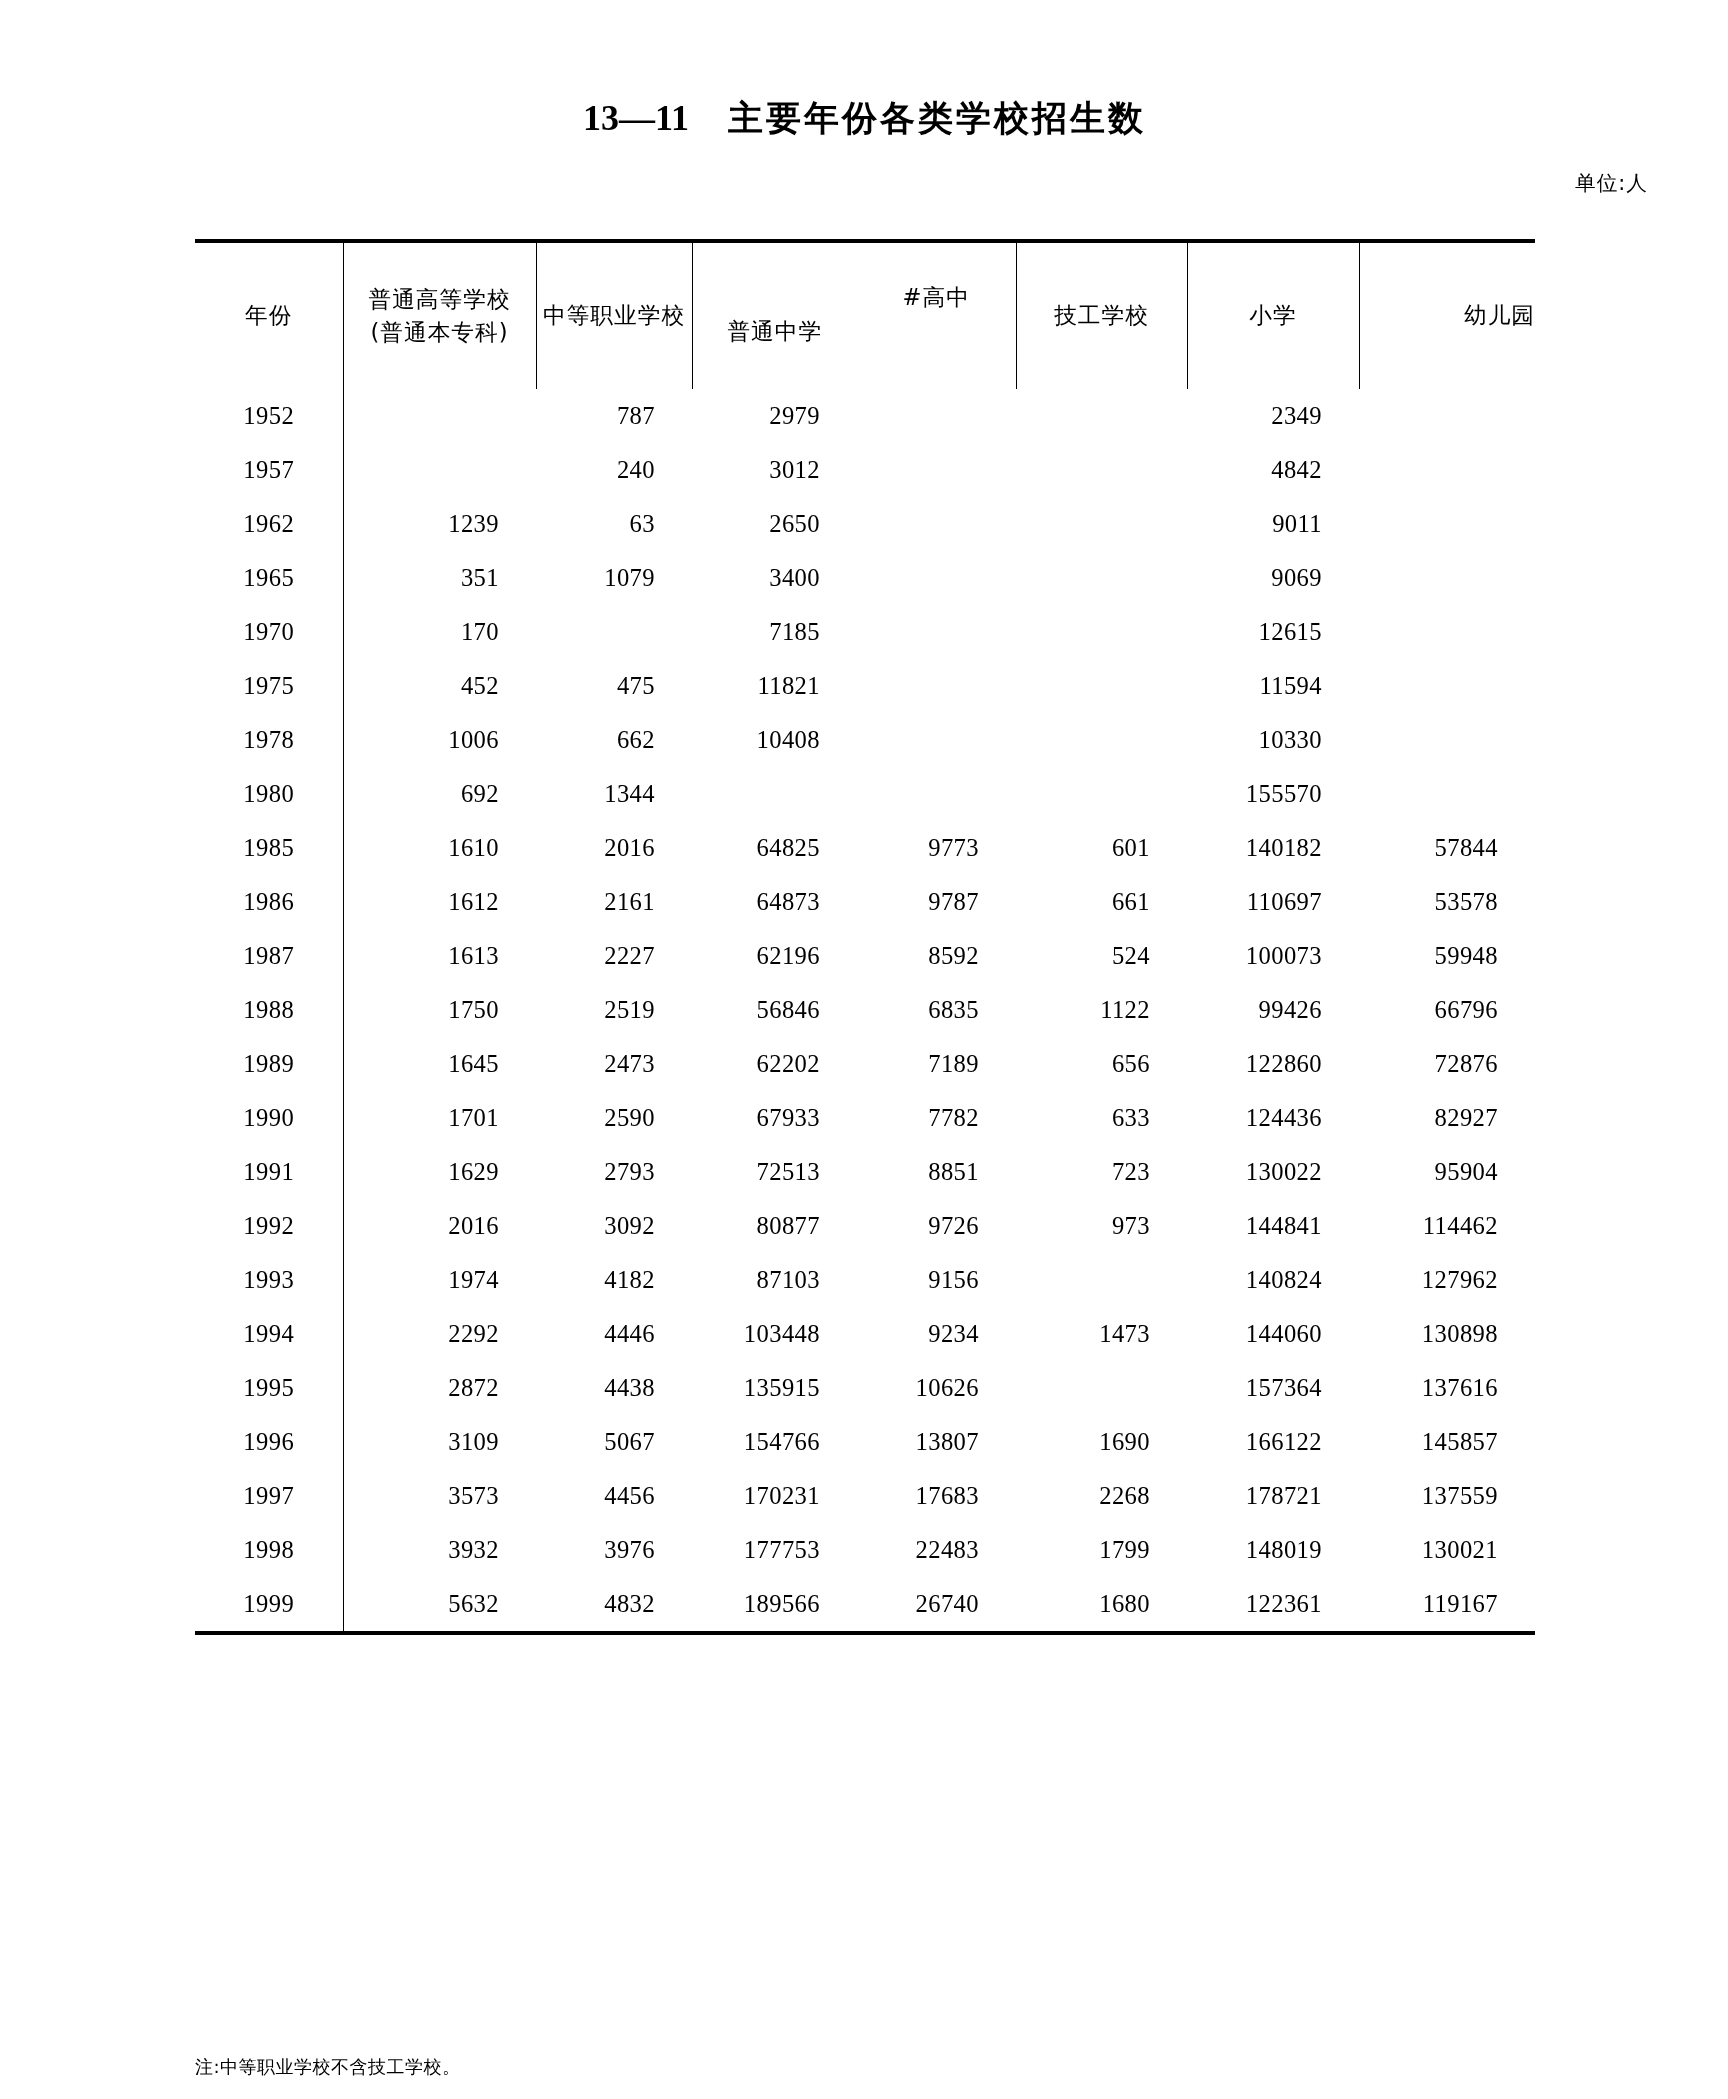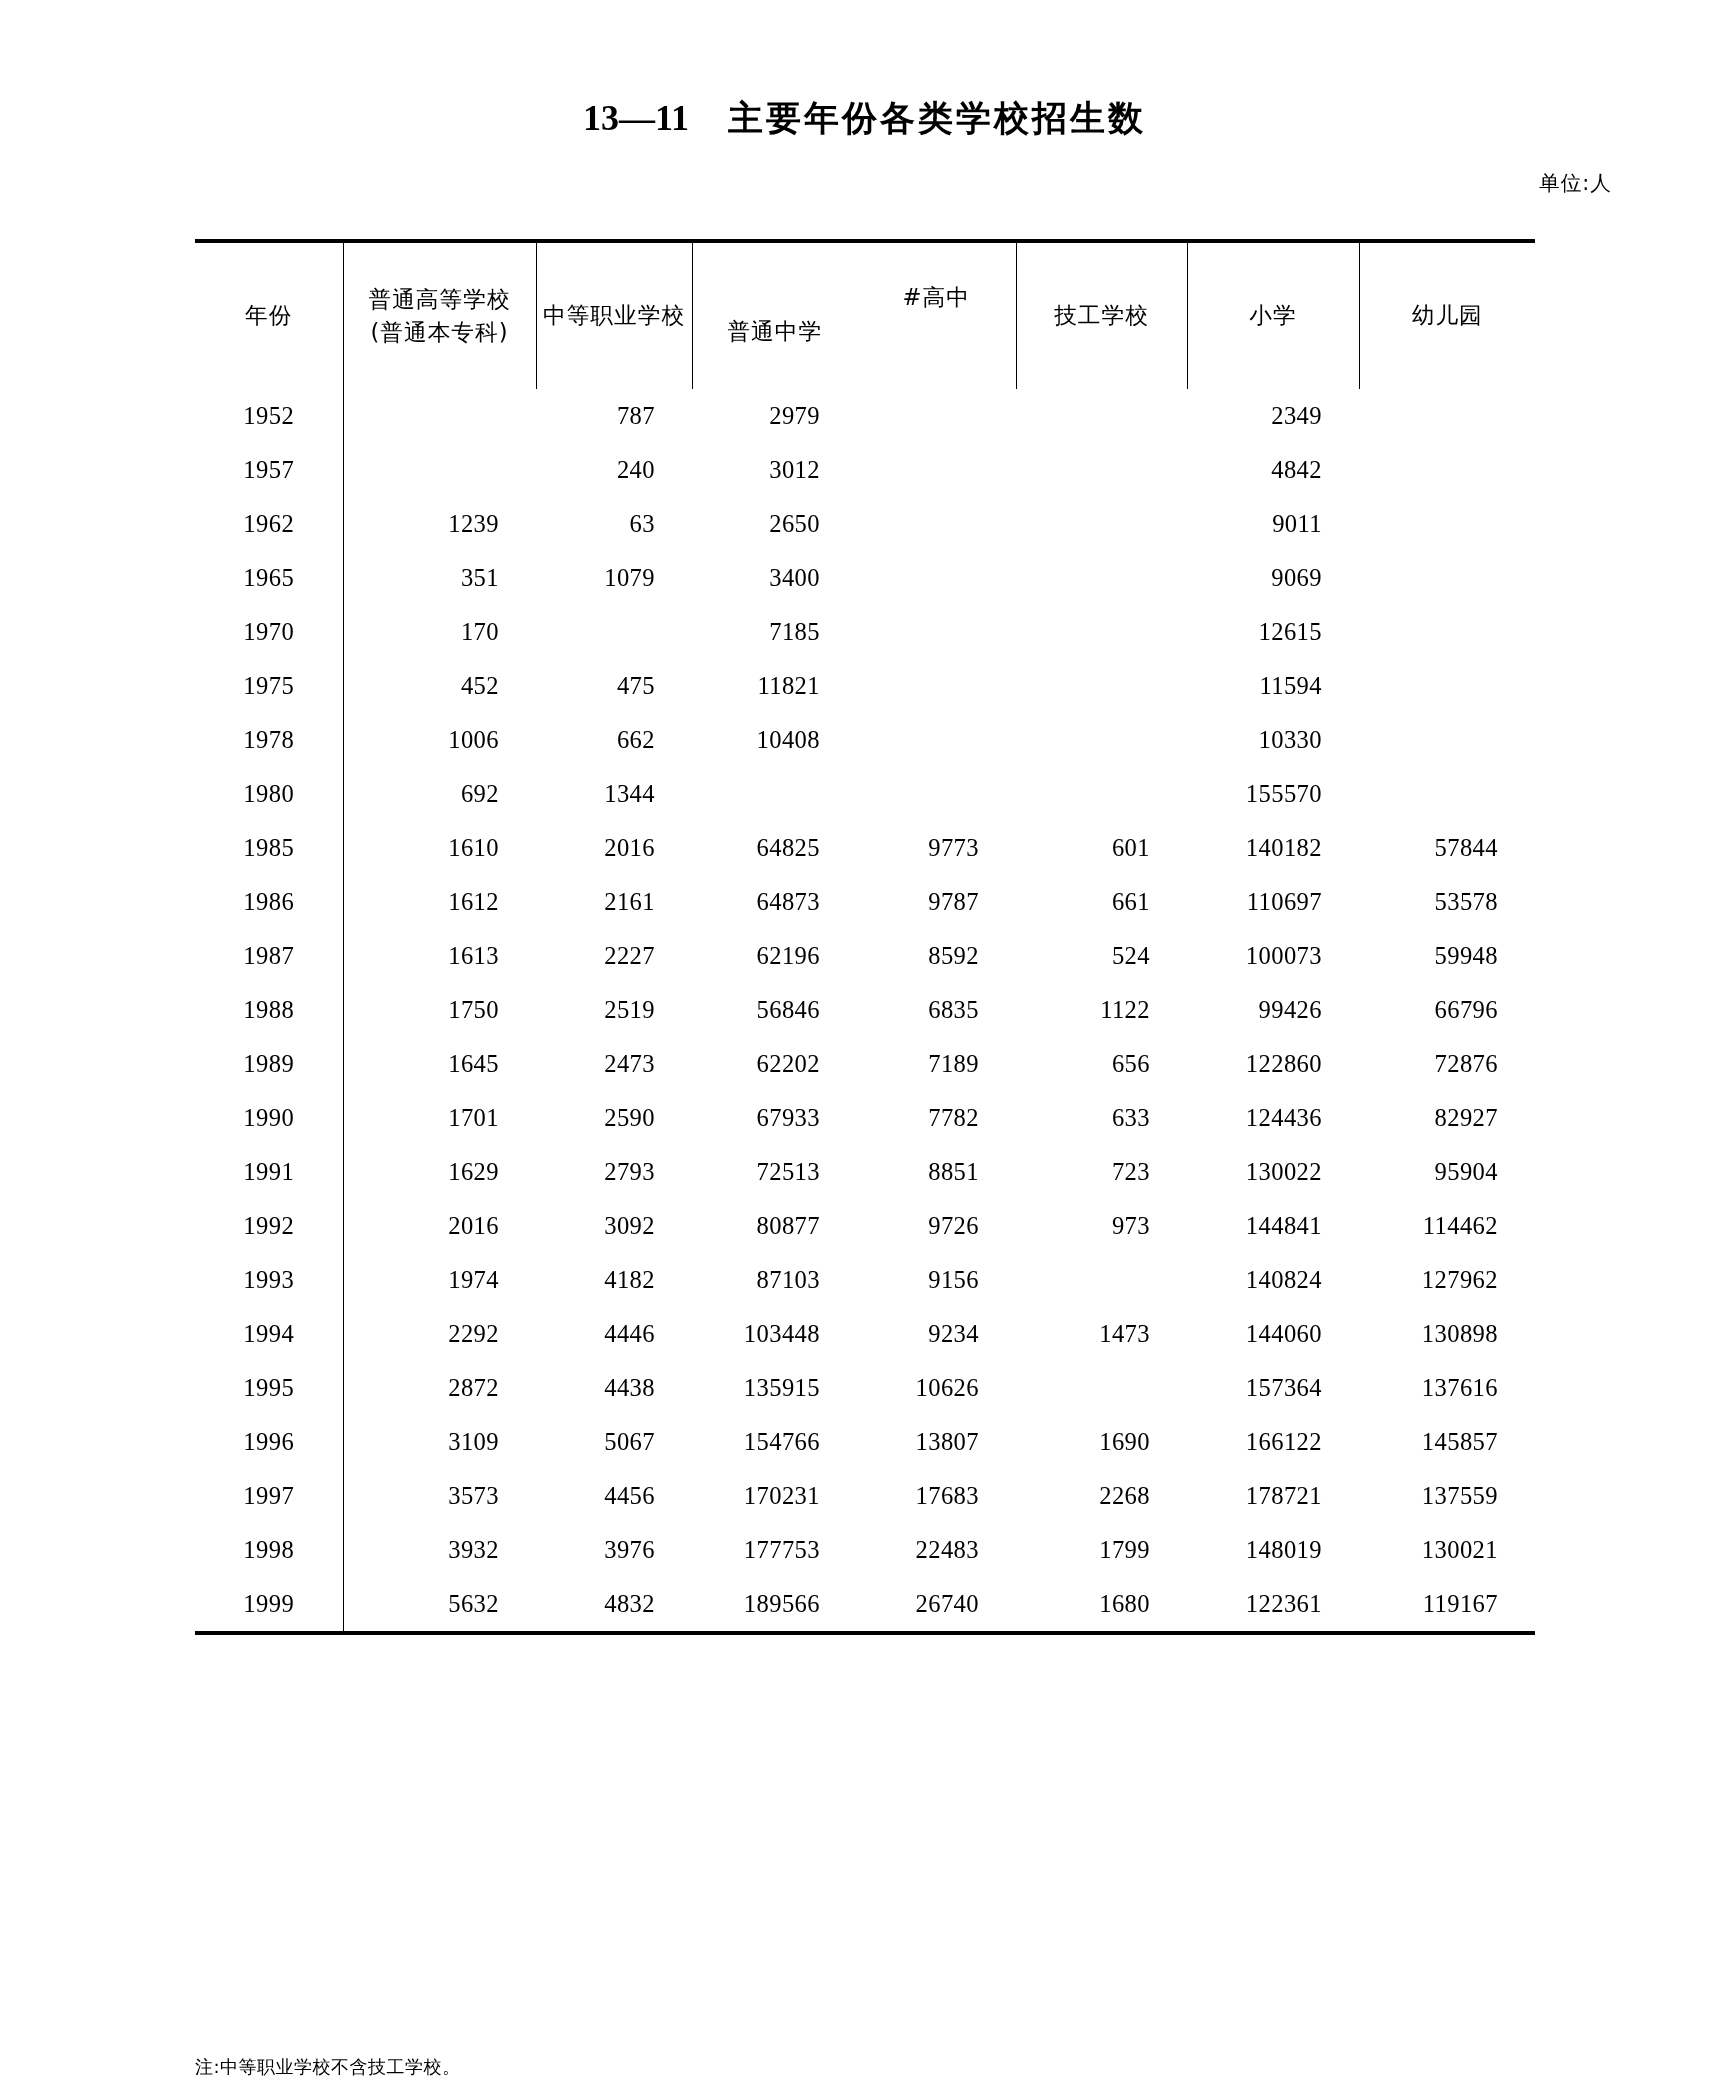--- a/index.html
+++ b/index.html
@@ -51,21 +51,21 @@
     letter-spacing: 3px;
   }
 
   
   .unit-row {
     position: absolute;
     left: 0;
     top: 169px;
     width: 1729px;
     text-align: right;
-    padding-right: 117px;
+    padding-right: 81px;
     box-sizing: border-box;
   }
   .unit-text {
     font-family: "DejaVu Sans", "Liberation Sans", sans-serif;
     font-size: 20.7px;
     letter-spacing: 1px;
   }
 
   
   .table-wrap {
@@ -101,21 +101,21 @@
     height: 146px;
     vertical-align: middle;
     text-align: center;
     font-weight: normal;
     font-family: "DejaVu Sans", "Liberation Sans", sans-serif;
     font-size: 22.7px;
     line-height: 1.45;
     letter-spacing: 1px;
     padding: 0;
   }
-  table.data thead th.last-col { border-right: 0; }
+  table.data thead th.last-col { border-right: 0; text-align: right; }
 
   
   th.ph-parent {
     position: relative;
     border-right: 0 !important;
   }
   .ph-inner-label {
     position: absolute;
     left: 0;
     top: 16px;

